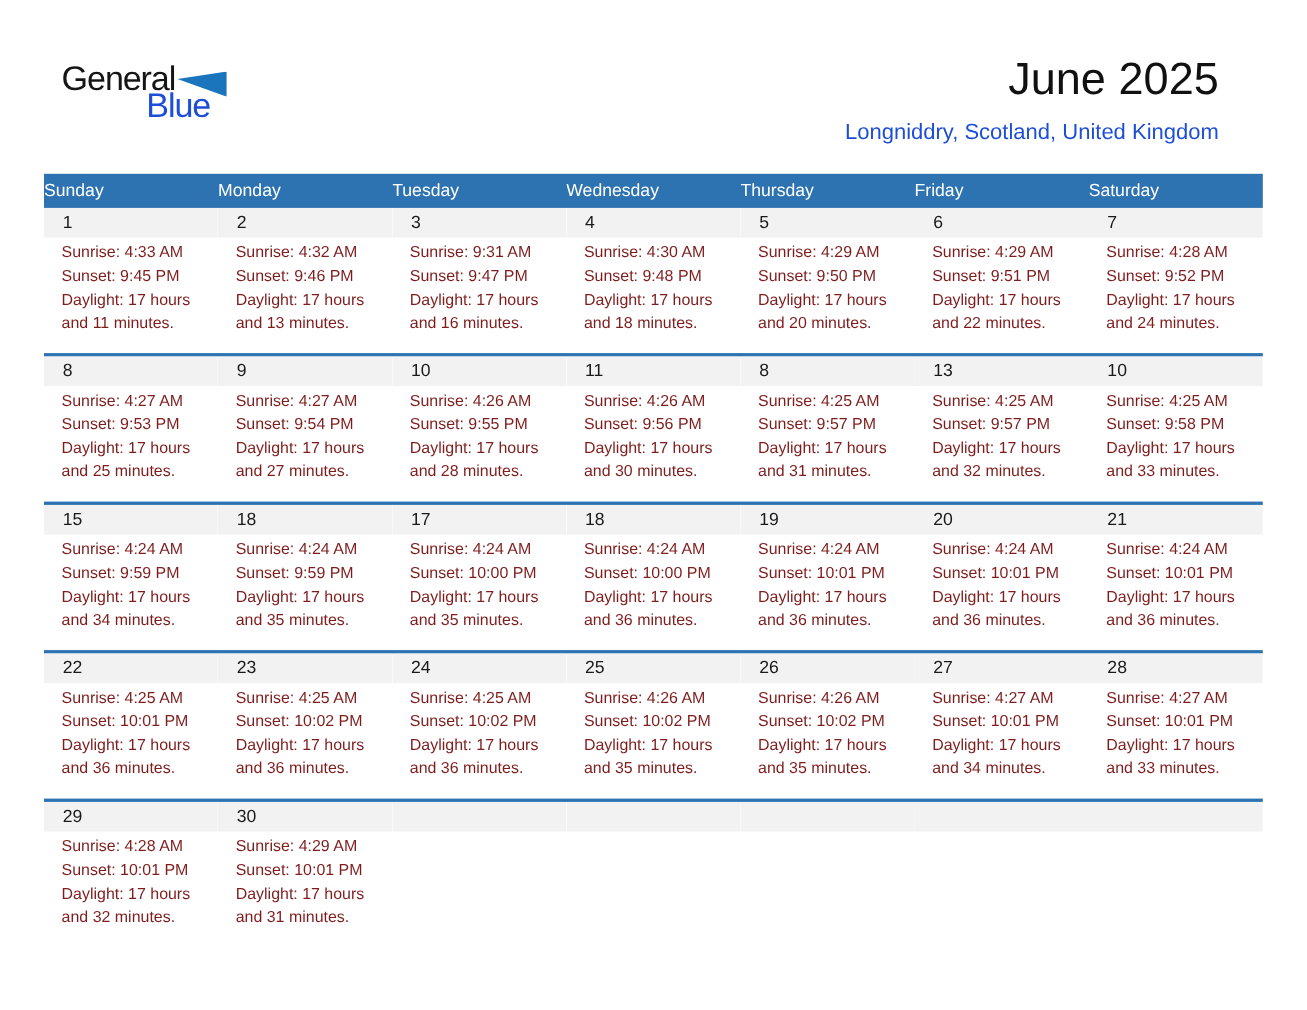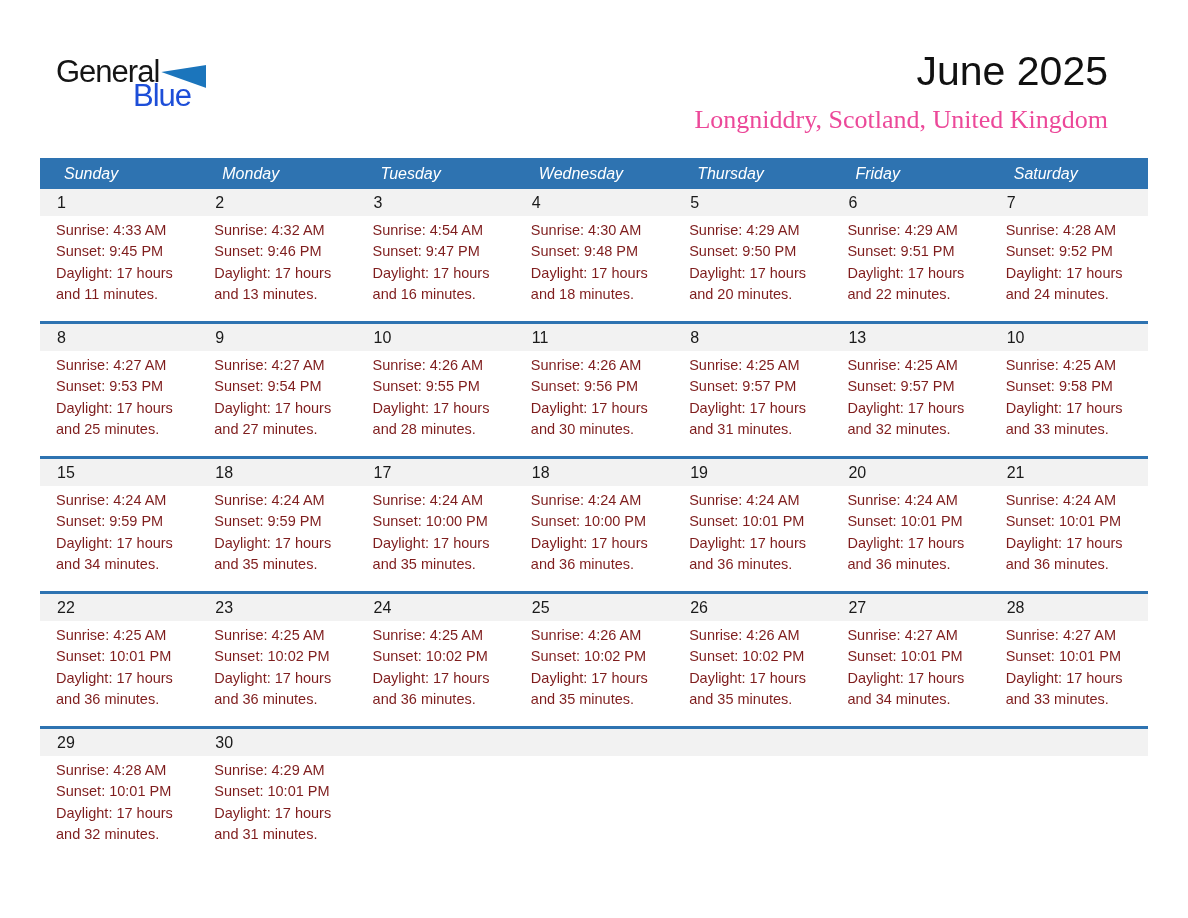--- a/index.html
+++ b/index.html
@@ -10,25 +10,25 @@
   
   .logo{position:absolute;left:56px;top:56px;width:170px;height:70px;}
   .logo-top{display:flex;align-items:flex-start;}
   .logo-general{font-size:31px;line-height:32px;color:#151515;letter-spacing:-1px;}
   .logo-triangle{width:45px;height:23px;margin-left:2px;margin-top:9px;background:#1b75bc;
     -webkit-clip-path:polygon(0 30%,100% 0,100% 100%);clip-path:polygon(0 30%,100% 0,100% 100%);}
   .logo-blue{font-size:31px;line-height:28px;color:#1d4ed8;letter-spacing:-1px;margin:-6px 0 0 77px;}
   
   .titles{position:absolute;right:60px;top:49px;text-align:right;}
   .page-title{font-size:41px;line-height:44px;color:#111;}
-  .page-subtitle{font-size:26px;line-height:28px;color:#ec4899;margin-top:13px;font-family:Liberation Serif, serif;}
+  .page-subtitle{font-size:20px;line-height:28px;color:#1d4ed8;margin-top:13px;}
   
   .calendar{position:absolute;left:40px;top:158px;width:1108px;}
   .weekday-row{display:grid;grid-template-columns:repeat(7,1fr);background:#2e73b1;height:31px;align-items:center;}
-  .weekday-cell{color:#ffffff;font-size:16px;padding-left:24px;overflow:hidden;white-space:nowrap;font-style:italic;}
+  .weekday-cell{color:#ffffff;font-size:16px;padding-left:0;overflow:hidden;white-space:nowrap;}
   .week-row{display:grid;grid-template-columns:repeat(7,1fr);height:132px;}
   .week-row + .week-row{border-top:3px solid #2e73b1;}
   .day-cell{overflow:hidden;}
   .day-number{height:27px;background:#f2f2f2;font-size:16px;color:#1a1a1a;
     display:flex;align-items:center;padding-left:17px;}
   .day-body{padding:4px 6px 0 16px;font-size:14.5px;line-height:21.4px;color:#7f1d1d;}
   .day-body .line{white-space:nowrap;}
 </style>
 </head>
 <body>
@@ -74,21 +74,21 @@
             <div class="day-body">
               <div class="line">Sunrise: 4:32 AM</div>
               <div class="line">Sunset: 9:46 PM</div>
               <div class="line">Daylight: 17 hours</div>
               <div class="line">and 13 minutes.</div>
             </div>
           </div>
           <div class="day-cell">
             <div class="day-number">3</div>
             <div class="day-body">
-              <div class="line">Sunrise: 4:54 AM</div>
+              <div class="line">Sunrise: 9:31 AM</div>
               <div class="line">Sunset: 9:47 PM</div>
               <div class="line">Daylight: 17 hours</div>
               <div class="line">and 16 minutes.</div>
             </div>
           </div>
           <div class="day-cell">
             <div class="day-number">4</div>
             <div class="day-body">
               <div class="line">Sunrise: 4:30 AM</div>
               <div class="line">Sunset: 9:48 PM</div>

